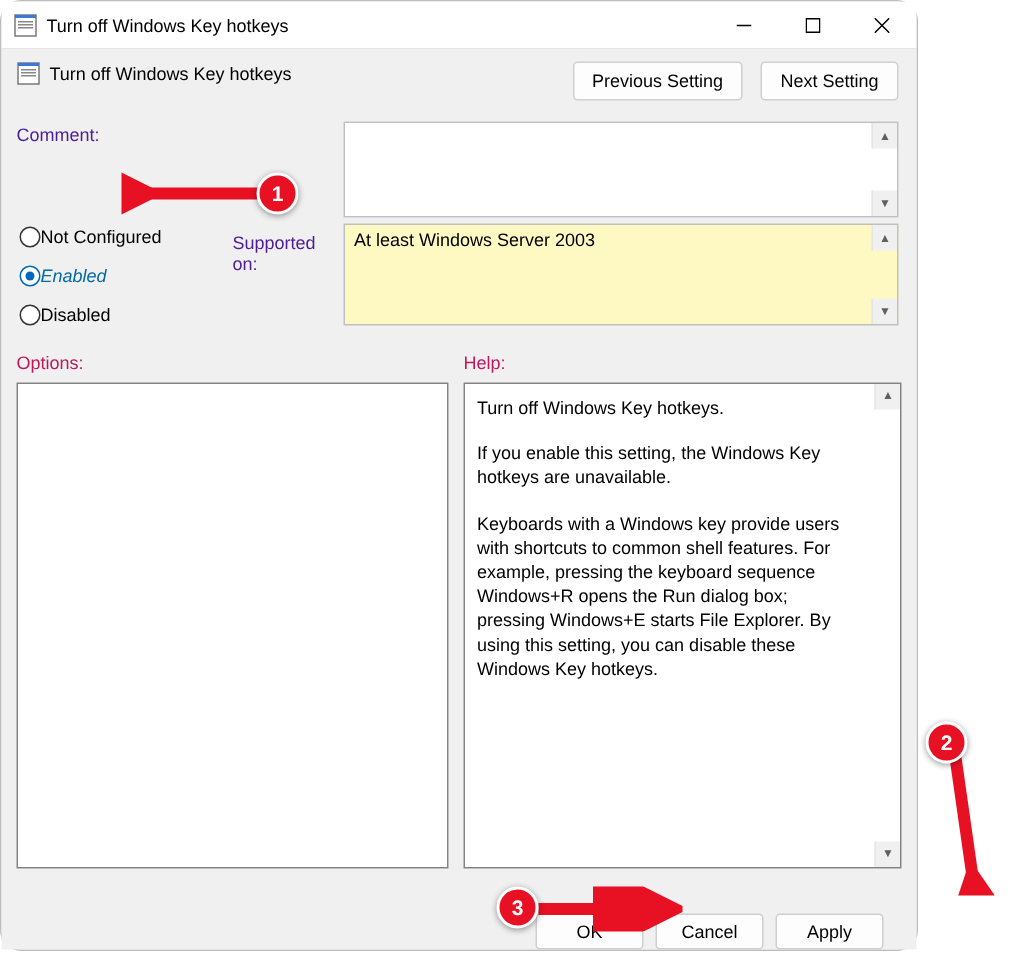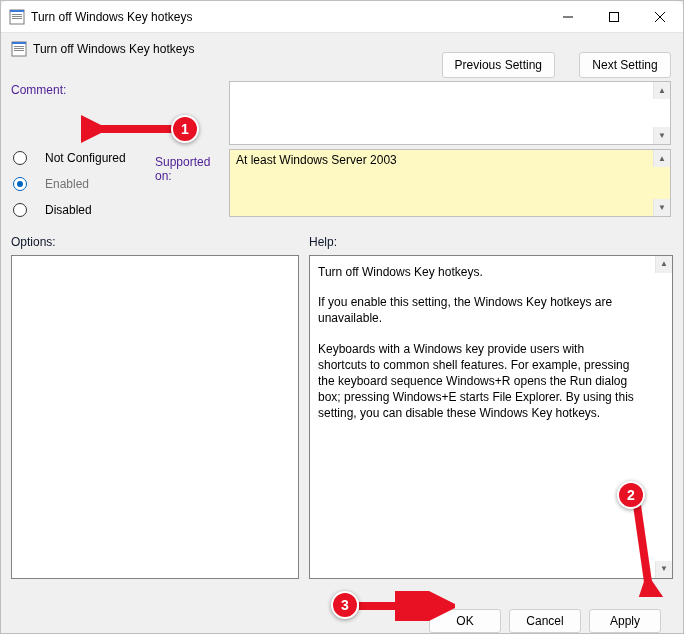--- a/index.html
+++ b/index.html
@@ -6,25 +6,25 @@
   body {
     margin: 0;
     font-family: "Segoe UI", Tahoma, sans-serif;
     font-size: 12px;
     background: #fff;
     width: 686px;
     height: 636px;
     overflow: hidden;
   }
   .window {
-    width: 684px;
+    width: 612px;
     height: 634px;
     border: 1px solid #bdbdbd;
     background: #f0f0f0;
-    border-radius: 0;
+    border-radius: 14px;
     display: flex;
     flex-direction: column;
     position: relative;
   }
   .titlebar {
     height: 32px;
     background: #fff;
     border-bottom: 1px solid #e5e5e5;
     display: flex;
     align-items: center;
@@ -67,23 +67,22 @@
     margin-right: 6px;
   }
   .doc-title {
     font-size: 12px;
     color: #000;
     line-height: 16px;
   }
   .navbtns {
     margin-left: auto;
     display: flex;
-    gap: 24px;
+    gap: 12px;
     margin-right: 2px;
-    margin-top: 11px;
   }
   .btn {
     background: #fdfdfd;
     border: 1px solid #cfcfcf;
     border-radius: 3px;
     padding: 4px 12px;
     font-size: 12px;
     font-family: inherit;
     min-width: 80px;
     color: #000;
@@ -100,25 +99,25 @@
     grid-column: 1;
     display: flex;
     flex-direction: column;
     gap: 12px;
     padding-top: 2px;
     padding-left: 2px;
   }
   .radio-row {
     display: flex;
     align-items: flex-start;
-    gap: 18px;
-    font-size: 12px;
-    color: #000;
-  }
-  .radio-row.selected { color: #737373; }
+    gap: 0;
+    font-size: 12px;
+    color: #000;
+  }
+  .radio-row.selected { color: #0369a1; font-style: italic; }
   .radio {
     width: 14px; height: 14px;
     border: 1px solid #333;
     border-radius: 50%;
     display: inline-flex;
     align-items: center;
     justify-content: center;
     background: #fff;
   }
   .radio.selected {
@@ -172,21 +171,21 @@
 
   .lower {
     display: grid;
     grid-template-columns: 288px 1fr;
     gap: 10px;
     margin-top: 18px;
     flex: 1;
   }
   .section-label {
     font-size: 12px;
-    color: #0f172a;
+    color: #be185d;
     margin-bottom: 6px;
   }
   .panel {
     background: #fff;
     border: 1px solid #828282;
     height: 324px;
     padding: 8px 20px 8px 8px;
     font-size: 12px;
     color: #000;
     line-height: 1.35;

